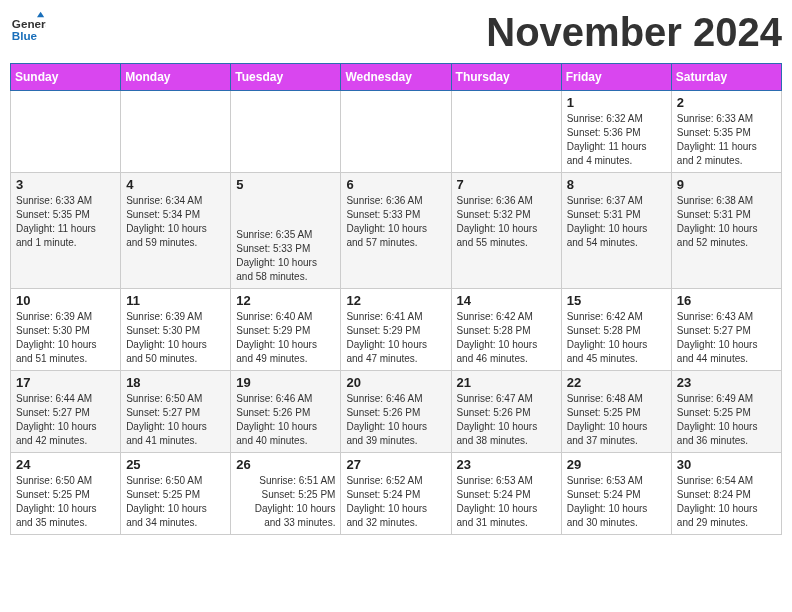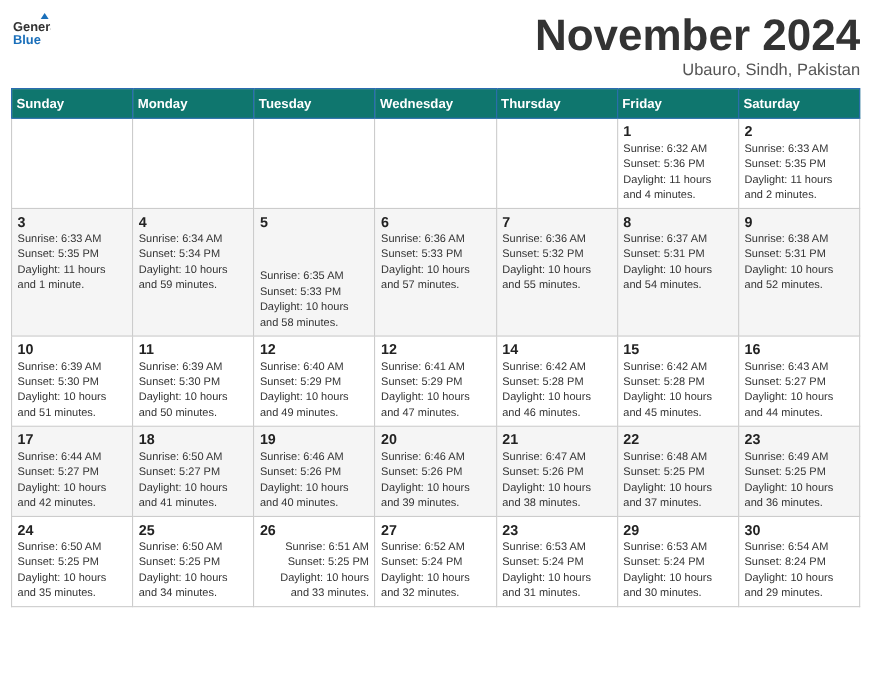--- a/index.html
+++ b/index.html
@@ -36,21 +36,21 @@
     .subtitle {
       font-size: 15px;
       color: #555;
     }
     .calendar {
       width: 100%;
       border-collapse: collapse;
       font-size: 10.5px;
     }
     .calendar thead th {
-      background: #0f766e;
+      background: #d946ef;
       color: #fff;
       padding: 6px 4px;
       text-align: left;
       font-size: 12px;
       font-weight: bold;
       border: 1px solid #2b6cb0;
     }
     .calendar tbody td {
       border: 1px solid #ccc;
       vertical-align: top;
@@ -83,21 +83,20 @@
 <div class="header">
   <div class="logo">
     <svg class="logo-icon" viewBox="0 0 40 40">
       <text x="2" y="20" font-size="13" font-weight="bold" fill="#333" font-family="Arial">General</text>
       <text x="2" y="33" font-size="13" font-weight="bold" fill="#1a6fba" font-family="Arial">Blue</text>
       <polygon points="30,8 38,8 34,2" fill="#1a6fba"></polygon>
     </svg>
   </div>
   <div class="title-block">
     <div class="month-title">November 2024</div>
-    <div class="subtitle">Ubauro, Sindh, Pakistan</div>
   </div>
 </div>
 
 <table class="calendar">
   <thead>
     <tr>
     <th>Sunday</th>
         <th>Monday</th>
         <th>Tuesday</th>
         <th>Wednesday</th>

